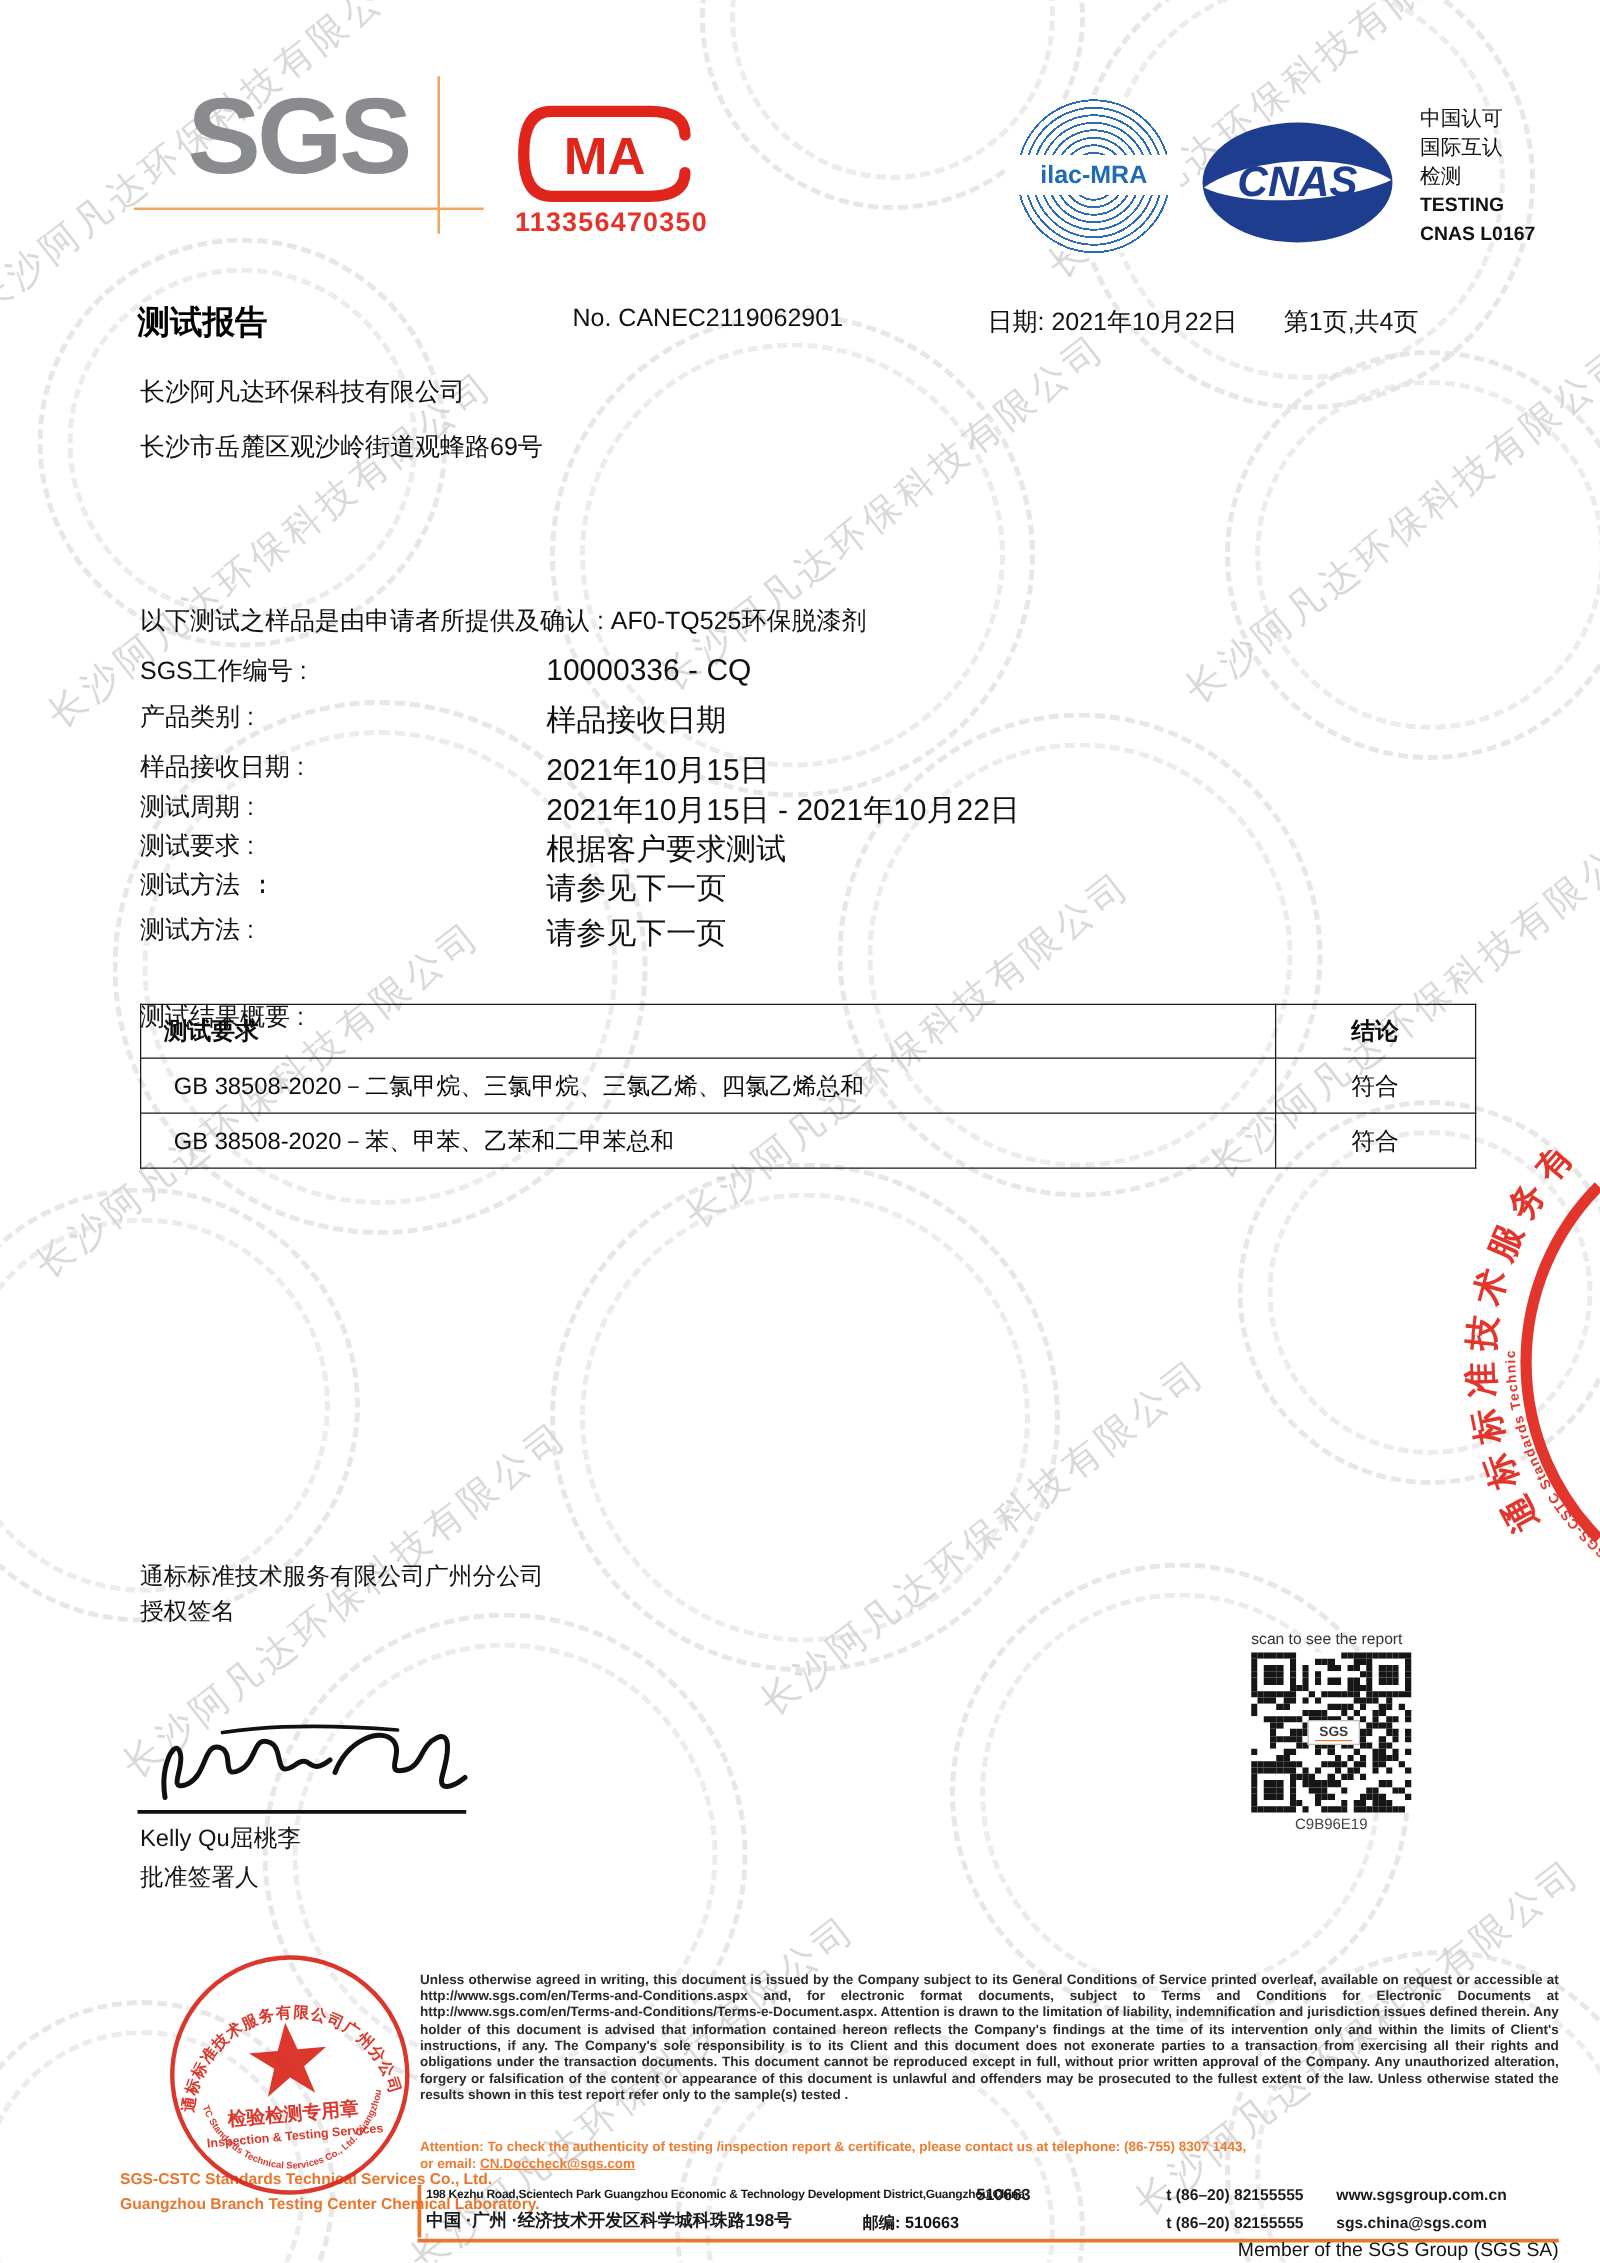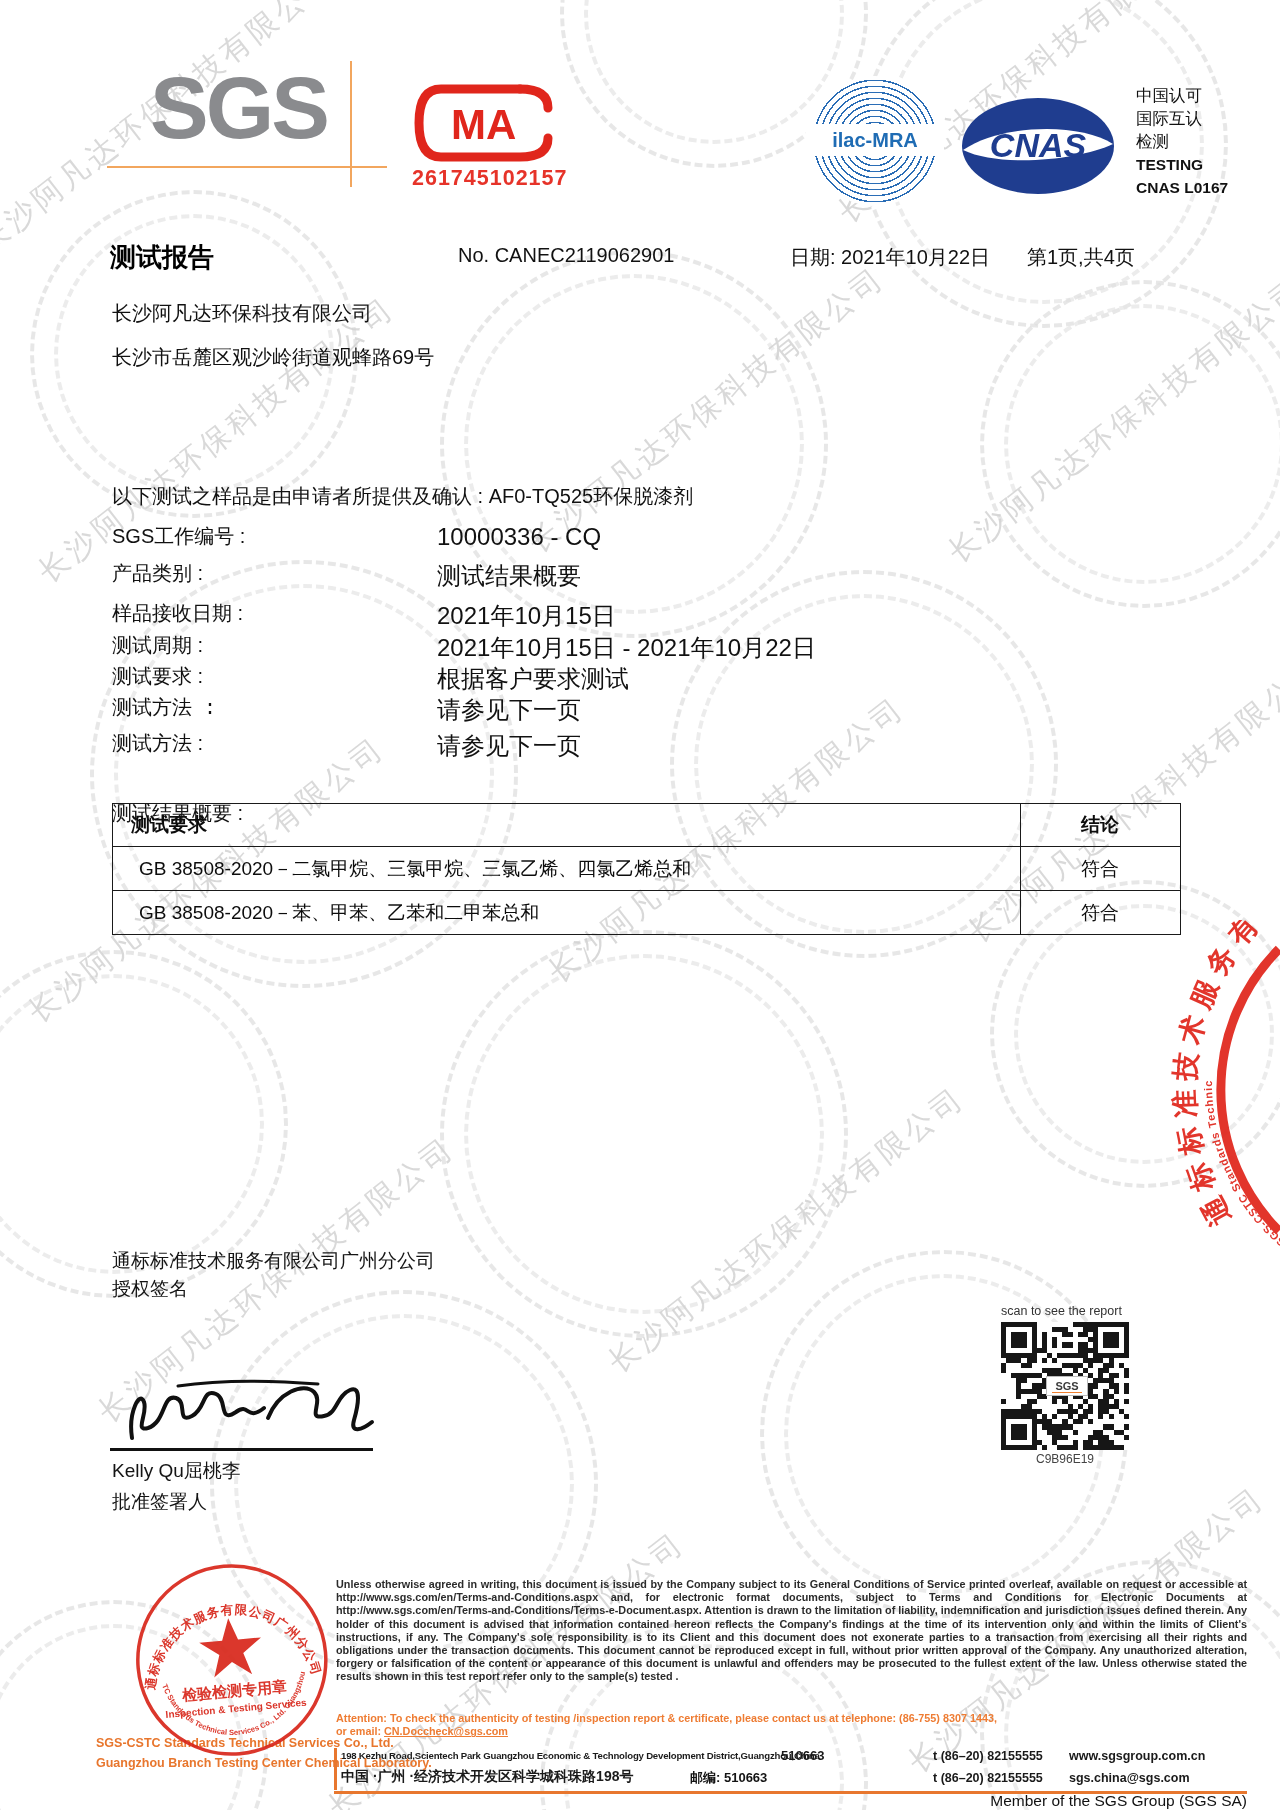--- a/index.html
+++ b/index.html
@@ -128,21 +128,21 @@
 
     <div class="sgs-logo">SGS</div>
     <div class="oline" style="left:107px;top:166px;width:280px;height:2px;"></div>
     <div class="oline" style="left:350px;top:61px;width:2px;height:126px;"></div>
 
     <svg class="abs" style="left:408px;top:80px;" width="152" height="86" viewBox="0 0 152 86">
       <path d="M112,9 H33 Q11,9 11,43 Q11,77 33,77 H112 Q140,77 140,58" fill="none" stroke="#e0261c" stroke-width="9" stroke-linecap="round"></path>
       <path d="M140,28 Q140,9 112,9" fill="none" stroke="#e0261c" stroke-width="9" stroke-linecap="round"></path>
       <text x="43" y="59" font-size="42" font-weight="800" fill="#e0261c" font-family="Liberation Sans,DejaVu Sans,sans-serif">MA</text>
     </svg>
-    <div class="cma-num">261745102157</div>
+    <div class="cma-num">113356470350</div>
 
     <div class="ilac">
       <div class="ilac-band">
           <span>ilac-MRA</span>
         </div>
     </div>
 
     <svg class="abs" style="left:960px;top:94px;" width="156" height="104" viewBox="0 0 156 104">
       <ellipse cx="78" cy="52" rx="76" ry="48" fill="#1f3d8f"></ellipse>
       <path d="M3,56 C40,30 120,28 153,50 C120,66 40,74 3,56 Z" fill="#ffffff"></path>
@@ -163,21 +163,21 @@
     <div class="abs t20" style="left:1027px;top:244px;">第1页,共4页</div>
 
     <div class="abs t20" style="left:112px;top:300px;">长沙阿凡达环保科技有限公司</div>
     <div class="abs t20" style="left:112px;top:344px;">长沙市岳麓区观沙岭街道观蜂路69号</div>
 
     <div class="abs t20" style="left:112px;top:483px;">以下测试之样品是由申请者所提供及确认 : AF0-TQ525环保脱漆剂</div>
 
     <span class="flabel" style="top:523px;">SGS工作编号 :</span>
     <span class="fvalue" style="top:523px;">10000336 - CQ</span>
     <span class="flabel" style="top:560px;">产品类别 :</span>
-    <span class="fvalue" style="top:560px;">测试结果概要</span>
+    <span class="fvalue" style="top:560px;">样品接收日期</span>
     <span class="flabel" style="top:600px;">样品接收日期 :</span>
     <span class="fvalue" style="top:600px;">2021年10月15日</span>
     <span class="flabel" style="top:632px;">测试周期 :</span>
     <span class="fvalue" style="top:632px;">2021年10月15日 - 2021年10月22日</span>
     <span class="flabel" style="top:663px;">测试要求 :</span>
     <span class="fvalue" style="top:663px;">根据客户要求测试</span>
     <span class="flabel" style="top:694px;font-family:Liberation Mono, monospace;">测试方法 :</span>
     <span class="fvalue" style="top:694px;">请参见下一页</span>
     <span class="flabel" style="top:730px;">测试方法 :</span>
     <span class="fvalue" style="top:730px;">请参见下一页</span>

